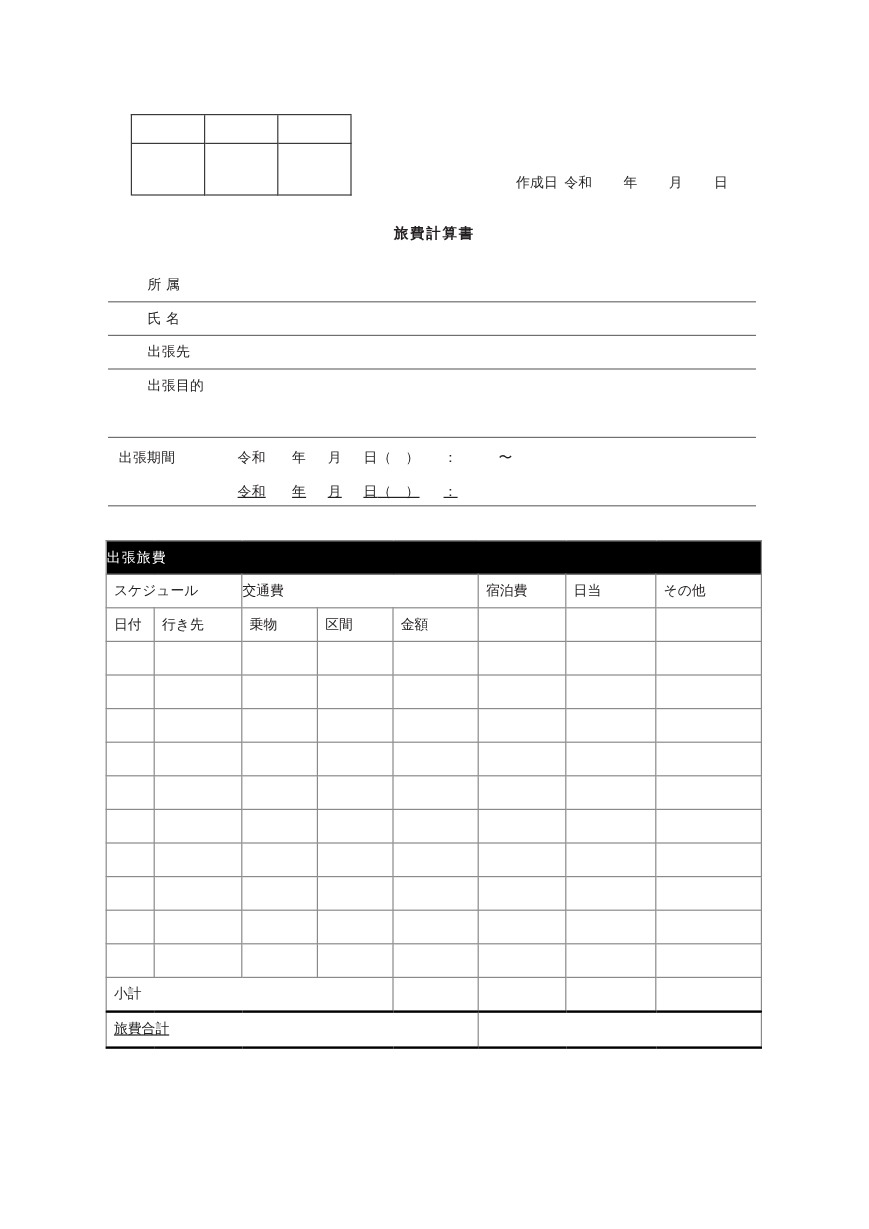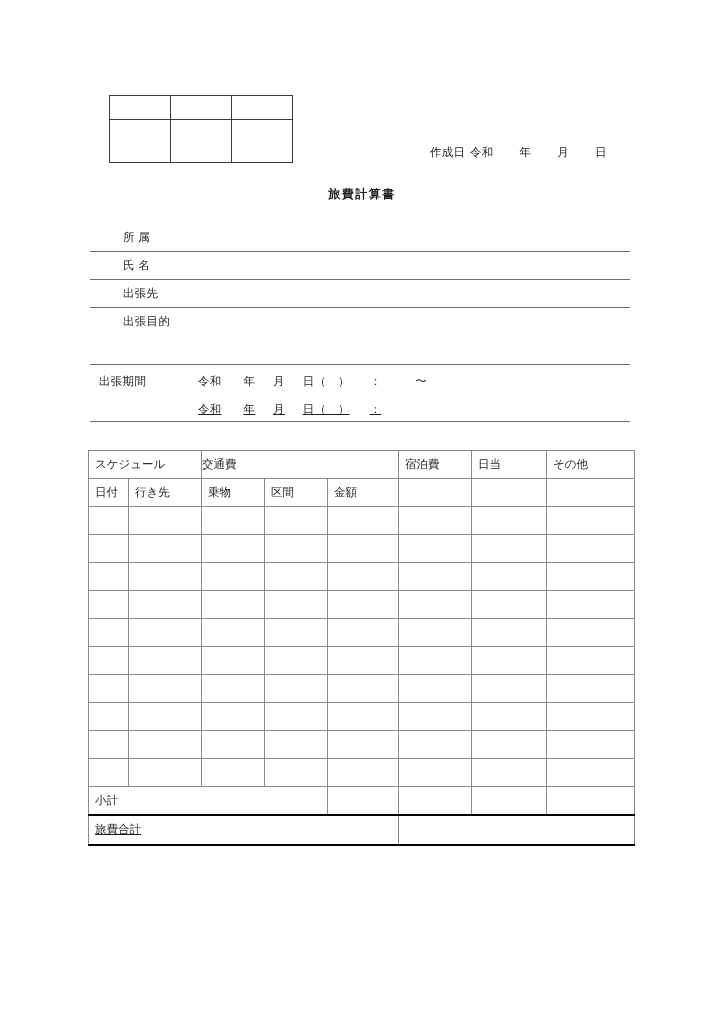--- a/index.html
+++ b/index.html
@@ -233,20 +233,23 @@
         <col class="c-dest">
         <col class="c-trans">
         <col class="c-sect">
       <col class="c-amt">
         <col class="c-lodge">
         <col class="c-allow">
         <col class="c-other">
     </colgroup>
     <thead>
       <tr>
+        <th class="banner-cell" colspan="8">出張旅費</th>
+      </tr>
+      <tr>
         <th class="pad" colspan="2">スケジュール</th>
         <th class="grp-center" colspan="3">交通費</th>
         <th class="pad">宿泊費</th>
         <th class="pad">日当</th>
         <th class="pad">その他</th>
       </tr>
       <tr>
         <th class="pad">日付</th>
         <th class="pad">行き先</th>
         <th class="pad">乗物</th>

